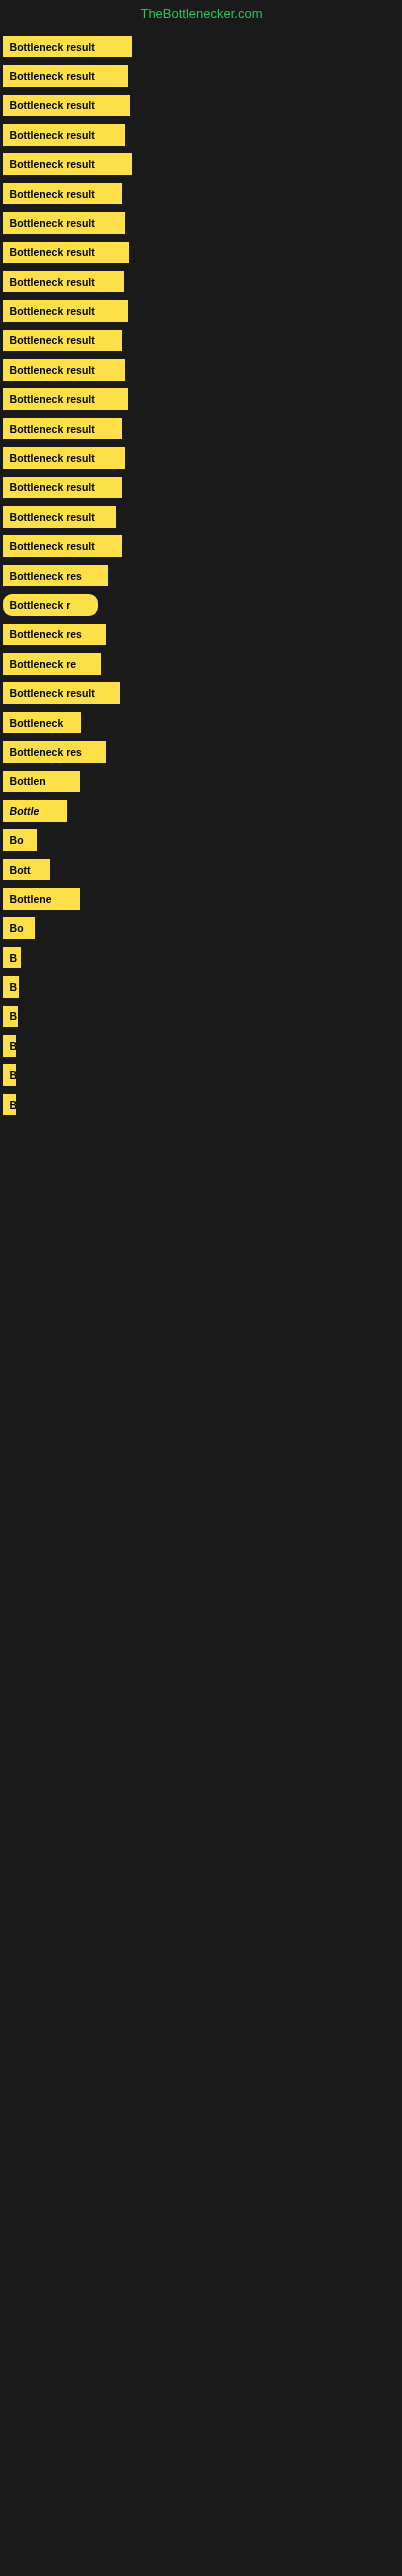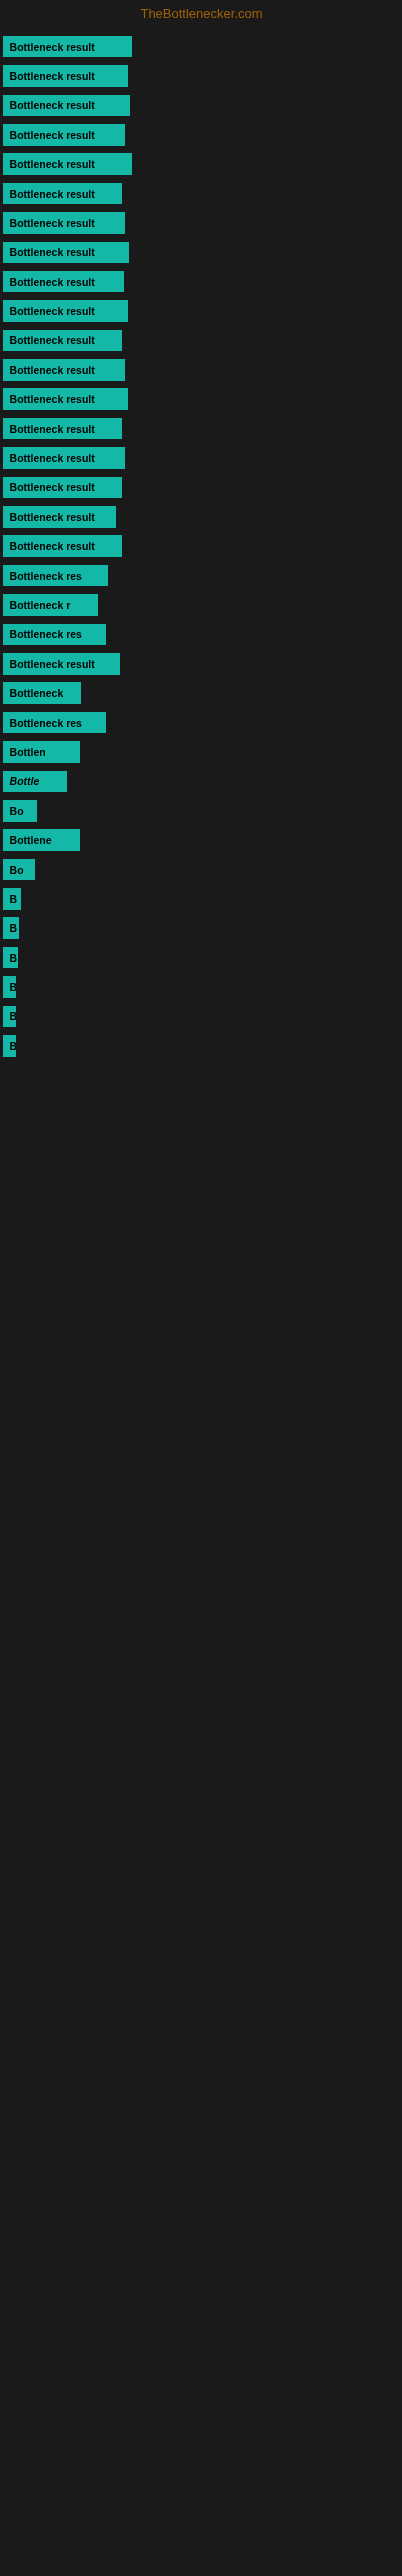--- a/index.html
+++ b/index.html
@@ -9,31 +9,31 @@
     }
     body {
       width: 403px;
       min-height: 2576px;
       background-color: #1a1a1a;
       font-family: Arial, sans-serif;
       position: relative;
     }
     .site-title {
       text-align: center;
-      color: #a16207;
+      color: #22c55e;
       font-size: 13px;
       padding: 6.4px 0;
       background-color: #1a1a1a;
     }
     .bottleneck-item {
       margin: 4.8px 3.2px;
       position: relative;
     }
     .bottleneck-label {
-      background-color: #14b8a6;
+      background-color: #fde047;
       color: #000;
       font-size: 10.5px;
       font-weight: bold;
       padding: 4.8px 6.4px;
       display: inline-block;
       white-space: nowrap;
       overflow: hidden;
     }
     .items-container {
       padding: 3.2px 0;
@@ -59,28 +59,30 @@
     <div class="bottleneck-item"><div class="bottleneck-label" style="width: 125px;">Bottleneck result</div></div>
     <div class="bottleneck-item"><div class="bottleneck-label" style="width: 119px;">Bottleneck result</div></div>
     <div class="bottleneck-item"><div class="bottleneck-label" style="width: 122px;">Bottleneck result</div></div>
     <div class="bottleneck-item"><div class="bottleneck-label" style="width: 125px;">Bottleneck result</div></div>
     <div class="bottleneck-item"><div class="bottleneck-label" style="width: 119px;">Bottleneck result</div></div>
     <div class="bottleneck-item"><div class="bottleneck-label" style="width: 122px;">Bottleneck result</div></div>
     <div class="bottleneck-item"><div class="bottleneck-label" style="width: 119px;">Bottleneck result</div></div>
     <div class="bottleneck-item"><div class="bottleneck-label" style="width: 113px;">Bottleneck result</div></div>
     <div class="bottleneck-item"><div class="bottleneck-label" style="width: 119px;">Bottleneck result</div></div>
     <div class="bottleneck-item"><div class="bottleneck-label" style="width: 105px;">Bottleneck res</div></div>
-    <div class="bottleneck-item"><div class="bottleneck-label" style="width: 95px;">Bottleneck r</div></div>
+    <div class="bottleneck-item"><div class="bottleneck-label" style="width: 95px; border-radius: 9px;">Bottleneck r</div></div>
     <div class="bottleneck-item"><div class="bottleneck-label" style="width: 103px;">Bottleneck res</div></div>
+    <div class="bottleneck-item"><div class="bottleneck-label" style="width: 98px;">Bottleneck re</div></div>
     <div class="bottleneck-item"><div class="bottleneck-label" style="width: 117px;">Bottleneck result</div></div>
     <div class="bottleneck-item"><div class="bottleneck-label" style="width: 78px;">Bottleneck</div></div>
     <div class="bottleneck-item"><div class="bottleneck-label" style="width: 103px;">Bottleneck res</div></div>
     <div class="bottleneck-item"><div class="bottleneck-label" style="width: 77px;">Bottlen</div></div>
     <div class="bottleneck-item"><div class="bottleneck-label" style="width: 64px; font-style: italic;">Bottle</div></div>
     <div class="bottleneck-item"><div class="bottleneck-label" style="width: 34px;">Bo</div></div>
+    <div class="bottleneck-item"><div class="bottleneck-label" style="width: 47px;">Bott</div></div>
     <div class="bottleneck-item"><div class="bottleneck-label" style="width: 77px;">Bottlene</div></div>
     <div class="bottleneck-item"><div class="bottleneck-label" style="width: 32px;">Bo</div></div>
     <div class="bottleneck-item"><div class="bottleneck-label" style="width: 17.7px;">B</div></div>
     <div class="bottleneck-item"><div class="bottleneck-label" style="width: 16px;">B</div></div>
     <div class="bottleneck-item"><div class="bottleneck-label" style="width: 14.5px;">B</div></div>
     <div class="bottleneck-item"><div class="bottleneck-label" style="width: 13px;">B</div></div>
     <div class="bottleneck-item"><div class="bottleneck-label" style="width: 11.3px;">B</div></div>
     <div class="bottleneck-item"><div class="bottleneck-label" style="width: 11.3px;">B</div></div>
   </div>
 

